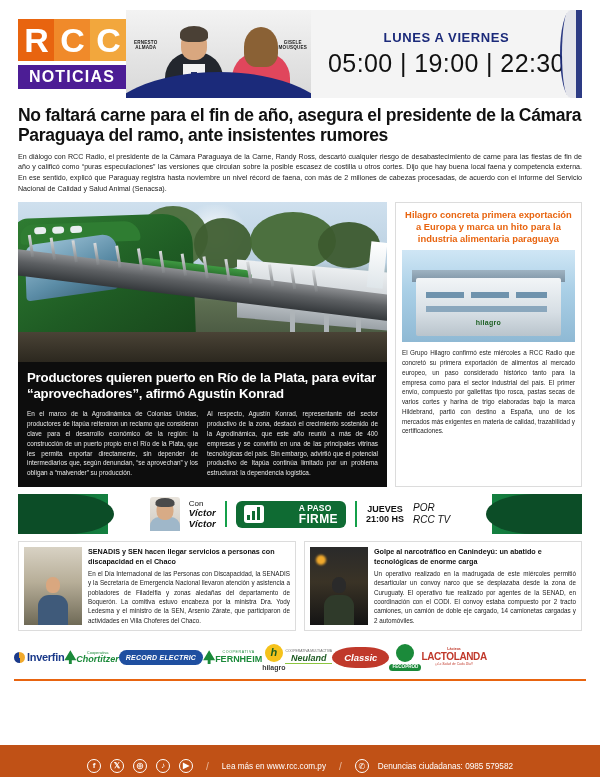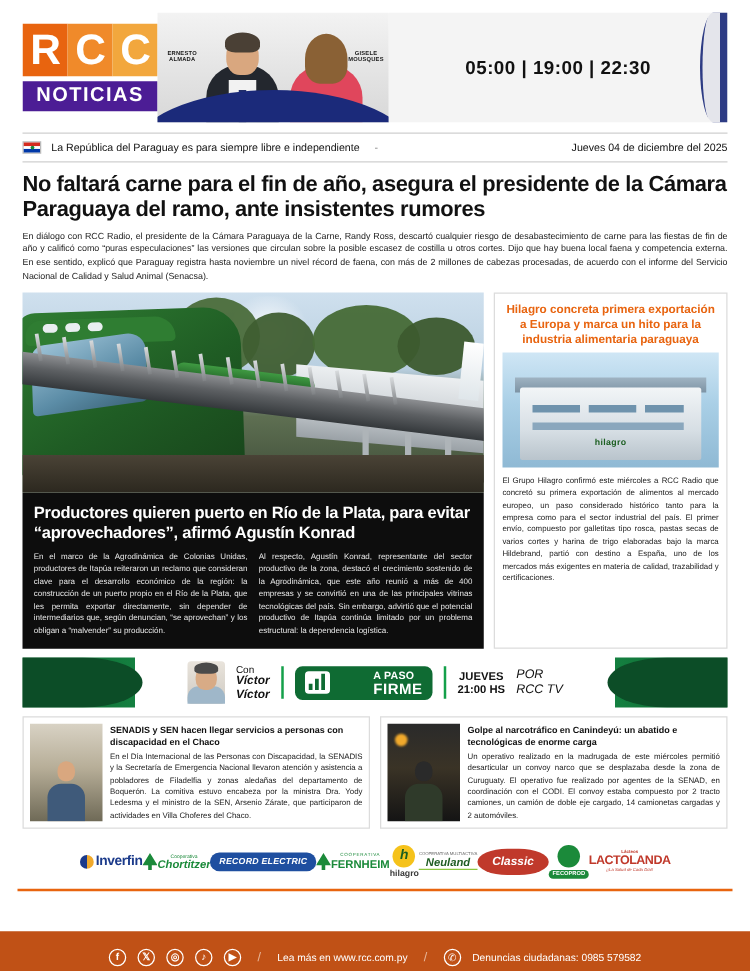--- a/index.html
+++ b/index.html
@@ -53,21 +53,21 @@
          width:6px; height:26px; background:#23306b; }
   .anchor-name { position:absolute; font-size:4.6px; font-weight:bold; color:#1a1a1a;
                  line-height:1.15; text-align:center; letter-spacing:.2px; }
   .swoosh { position:absolute; left:-12%; bottom:-26px; width:124%; height:52px;
             background:#1b2a7a; border-radius:50%/100% 100% 0 0; }
   .schedule {
     flex:1; background:#f4f4f4; display:flex; flex-direction:column;
     align-items:center; justify-content:center; gap:4px; position:relative;
   }
   .sched-top { font-size:13px; font-weight:bold; color:#1b2a7a; letter-spacing:.6px; }
-  .sched-times { font-size:15px; font-weight:bold; color:#111; letter-spacing:.4px; }
+  .sched-times { font-size:25px; font-weight:normal; color:#111; letter-spacing:.4px; }
   .edge-arc { position:absolute; right:0; top:0; height:100%; width:22px;
               background:#1b2a7a; border-radius:100% 0 0 100%; opacity:.92; }
   .edge-arc.inner { right:6px; background:#f4f4f4; width:14px; }
 
   
   .datestrip {
     margin: 8px 18px 0 18px; border-top:1px solid #d0d0d0; border-bottom:1px solid #d0d0d0;
     height:24px; display:flex; align-items:center; gap:8px; font-size:8.5px; color:#111;
   }
   .flag { width:15px; height:10px; display:flex; flex-direction:column;
@@ -217,21 +217,21 @@
   .t-lamp { position:absolute; left:6px; top:8px; width:10px; height:10px;
             border-radius:50%; background:#f0a92c; filter:blur(1px); }
   .bbody { flex:1; min-width:0; }
   .btitle { font-size:7.2px; font-weight:bold; line-height:1.28; color:#111;
             margin-bottom:3px; }
   .btext { font-size:6.3px; line-height:1.5; text-align:justify; color:#1a1a1a; }
 
   
   .sponsors {
     margin: 8px 14px 0 14px; height:42px; display:flex; align-items:center;
-    justify-content:center; border-bottom:2px solid #e8640f; padding-bottom:4px;
+    justify-content:flex-start; border-bottom:2px solid #e8640f; padding-bottom:4px;
   }
   .sp { display:flex; align-items:center; justify-content:center; height:30px; }
   .sp-inverfin { font-size:11px; font-weight:bold; color:#1b3a8a; letter-spacing:-.3px;
                  display:flex; align-items:center; gap:2px; }
   .sp-dot { width:11px; height:11px; border-radius:50%;
             background:conic-gradient(#f0a92c 0 50%, #1b3a8a 0 100%); }
   .sp-chort { text-align:center; line-height:1; }
   .sp-chort .top { font-size:4px; color:#1b8a3a; }
   .sp-chort .main { font-size:9px; font-weight:bold; color:#1b8a3a; font-style:italic; }
   .sp-tree { width:12px; height:14px; background:#1b8a3a;
@@ -306,36 +306,27 @@
       <div class="anchor-name" style="left:8px; top:30px;">
         <span>ERNESTO</span><br><span>ALMADA</span>
       </div>
       <div class="anchor-name" style="right:4px; top:30px;">
         <span>GISELE</span><br><span>MOUSQUES</span>
       </div>
       <div class="swoosh"></div>
     </div>
 
     <div class="schedule">
+      <div class="sched-top">LUNES A VIERNES</div>
       <div class="sched-times">05:00 | 19:00 | 22:30</div>
       <div class="edge-arc"></div>
       <div class="edge-arc inner"></div>
     </div>
   </div>
 
-  <div class="datestrip">
-    <div class="flag">
-      <i class="r"></i>
-        <i class="w"></i>
-        <i class="b"></i>
-    </div>
-    <span>La República del Paraguay es para siempre libre e independiente</span>
-    <span class="date-sep">-</span>
-    <span class="date-right">Jueves 04 de diciembre del 2025</span>
-  </div>
 
   <h1 class="main-headline">No faltará carne para el fin de año, asegura el presidente de la Cámara Paraguaya del ramo, ante insistentes rumores</h1>
   <p class="lead">En diálogo con RCC Radio, el presidente de la Cámara Paraguaya de la Carne, Randy Ross, descartó cualquier riesgo de desabastecimiento de carne para las fiestas de fin de año y calificó como “puras especulaciones” las versiones que circulan sobre la posible escasez de costilla u otros cortes. Dijo que hay buena local faena y competencia externa. En ese sentido, explicó que Paraguay registra hasta noviembre un nivel récord de faena, con más de 2 millones de cabezas procesadas, de acuerdo con el informe del Servicio Nacional de Calidad y Salud Animal (Senacsa).</p>
 
   <div class="feature-row">
 
     <div class="feature-left">
       <div class="photo-main">
         <div class="sky-glow"></div>
         <div class="tree" style="left:120px; top:4px; width:70px; height:62px;"></div>

